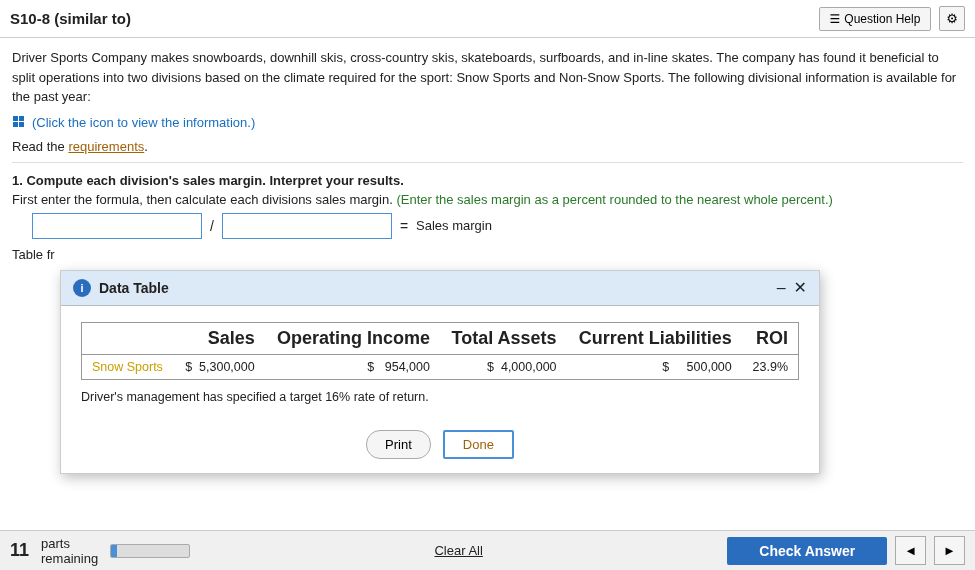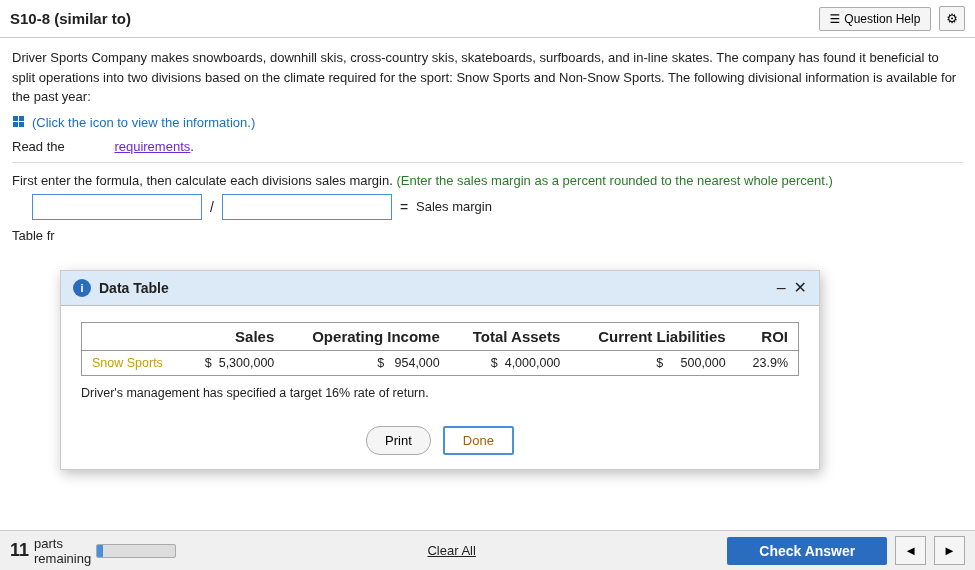--- a/index.html
+++ b/index.html
@@ -70,22 +70,21 @@
       gap: 4px;
       margin-bottom: 8px;
     }
     .read-req {
       font-size: 13px;
       margin-bottom: 10px;
       border-bottom: 1px solid #ddd;
       padding-bottom: 8px;
     }
     .read-req a {
-      color: #6d28d9;
-      margin-left: 46px;
+      color: #a16207;
     }
     .question-section {
       margin-bottom: 8px;
     }
     .question-title {
       font-weight: bold;
       margin-bottom: 4px;
     }
     .instruction {
       font-size: 13px;
@@ -190,21 +189,21 @@
     .data-table {
       width: 100%;
       border-collapse: collapse;
       border: 1px solid #999;
       margin-bottom: 10px;
     }
     .data-table th {
       font-weight: bold;
       padding: 5px 10px;
       text-align: right;
-      font-size: 15px;
+      font-size: 18px;
       border-bottom: 1px solid #999;
     }
     .data-table th:first-child {
       text-align: left;
     }
     .data-table td {
       padding: 5px 10px;
       font-size: 12.5px;
       text-align: right;
       border-bottom: 1px solid #ddd;
@@ -261,21 +260,21 @@
       background: #f0f0f0;
       border-top: 1px solid #ccc;
       display: flex;
       align-items: center;
       padding: 0 10px;
       justify-content: space-between;
     }
     .parts-remaining {
       display: flex;
       align-items: center;
-      gap: 5px;
+      gap: 12px;
       font-size: 13px;
     }
     .parts-number {
       font-size: 18px;
       font-weight: bold;
     }
     .progress-bar-container {
       width: 80px;
       height: 14px;
       background: #ddd;
@@ -351,20 +350,21 @@
       <rect x="7" y="7" width="5" height="5" fill="#1a6fbf"></rect>
     </svg>
     <span>(Click the icon to view the information.)</span>
   </div>
 
   <div class="read-req">
     <span>Read the </span><a href="#">requirements</a><span>.</span>
   </div>
 
   <div class="question-section">
+    <p class="question-title">1. Compute each division's sales margin. Interpret your results.</p>
     <p class="instruction">
       <span>First enter the formula, then calculate each divisions sales margin. </span><span class="green-text">(Enter the sales margin as a percent rounded to the nearest whole percent.)</span>
     </p>
     <div class="formula-row">
       <input class="formula-input" type="text" style="">
       <span class="formula-divider">/</span>
       <input class="formula-input" type="text" style="">
       <span class="formula-equals">=</span>
       <span class="formula-label">Sales margin</span>
     </div>

